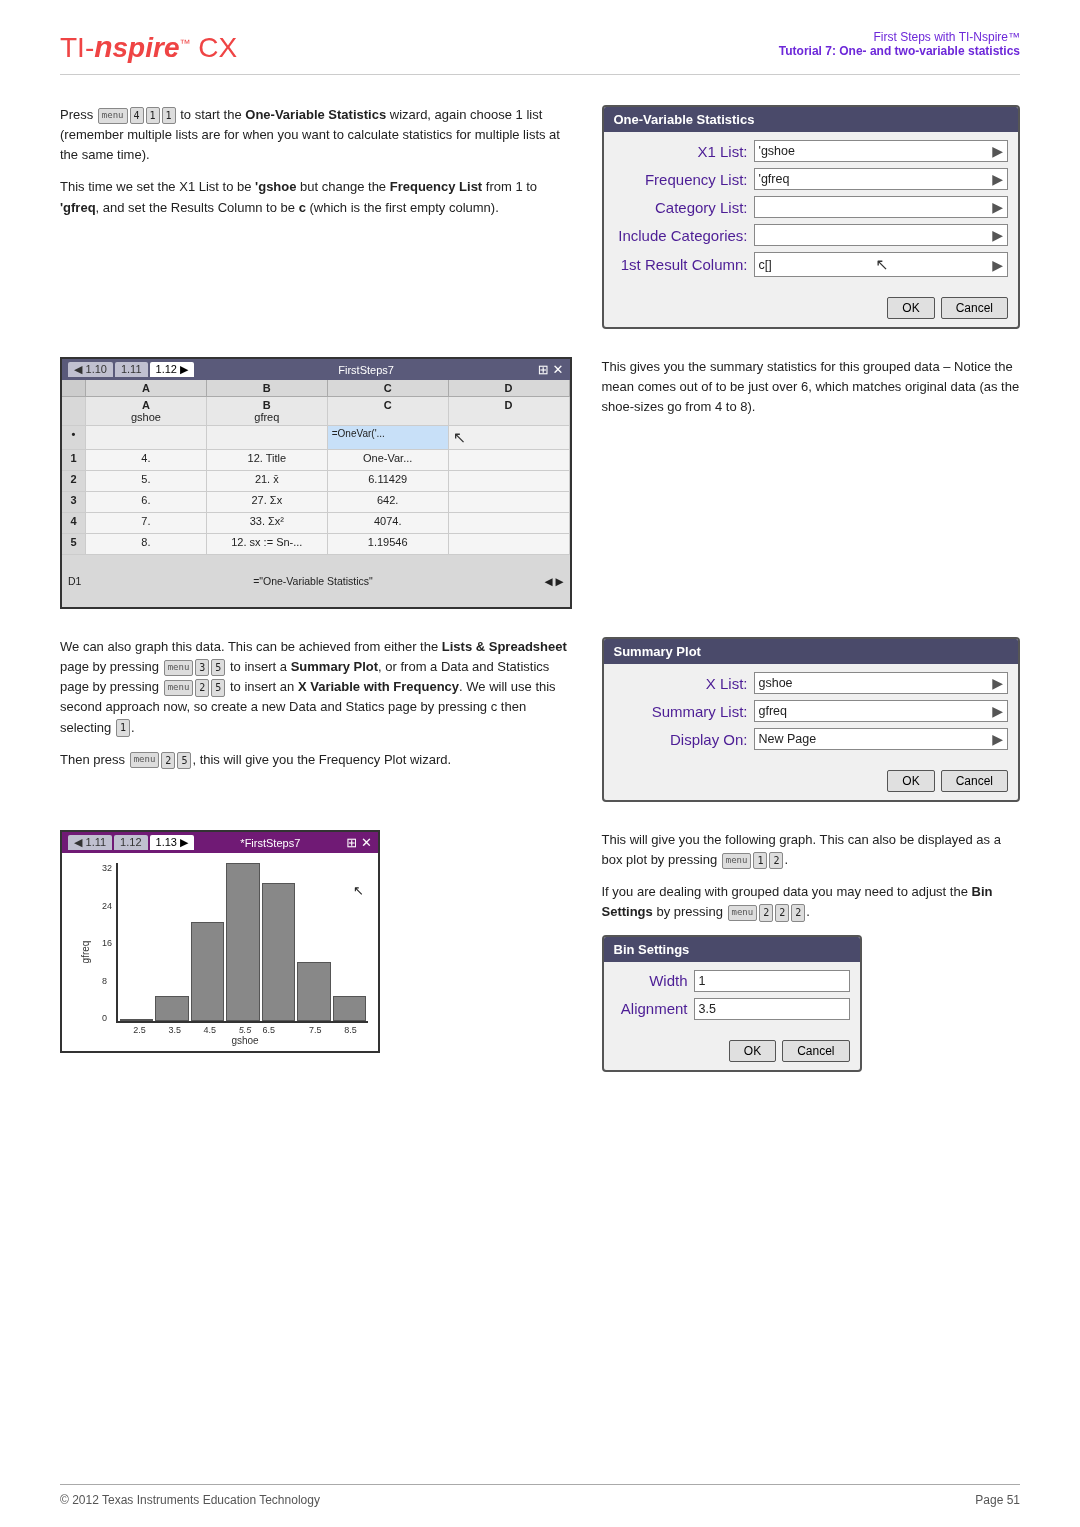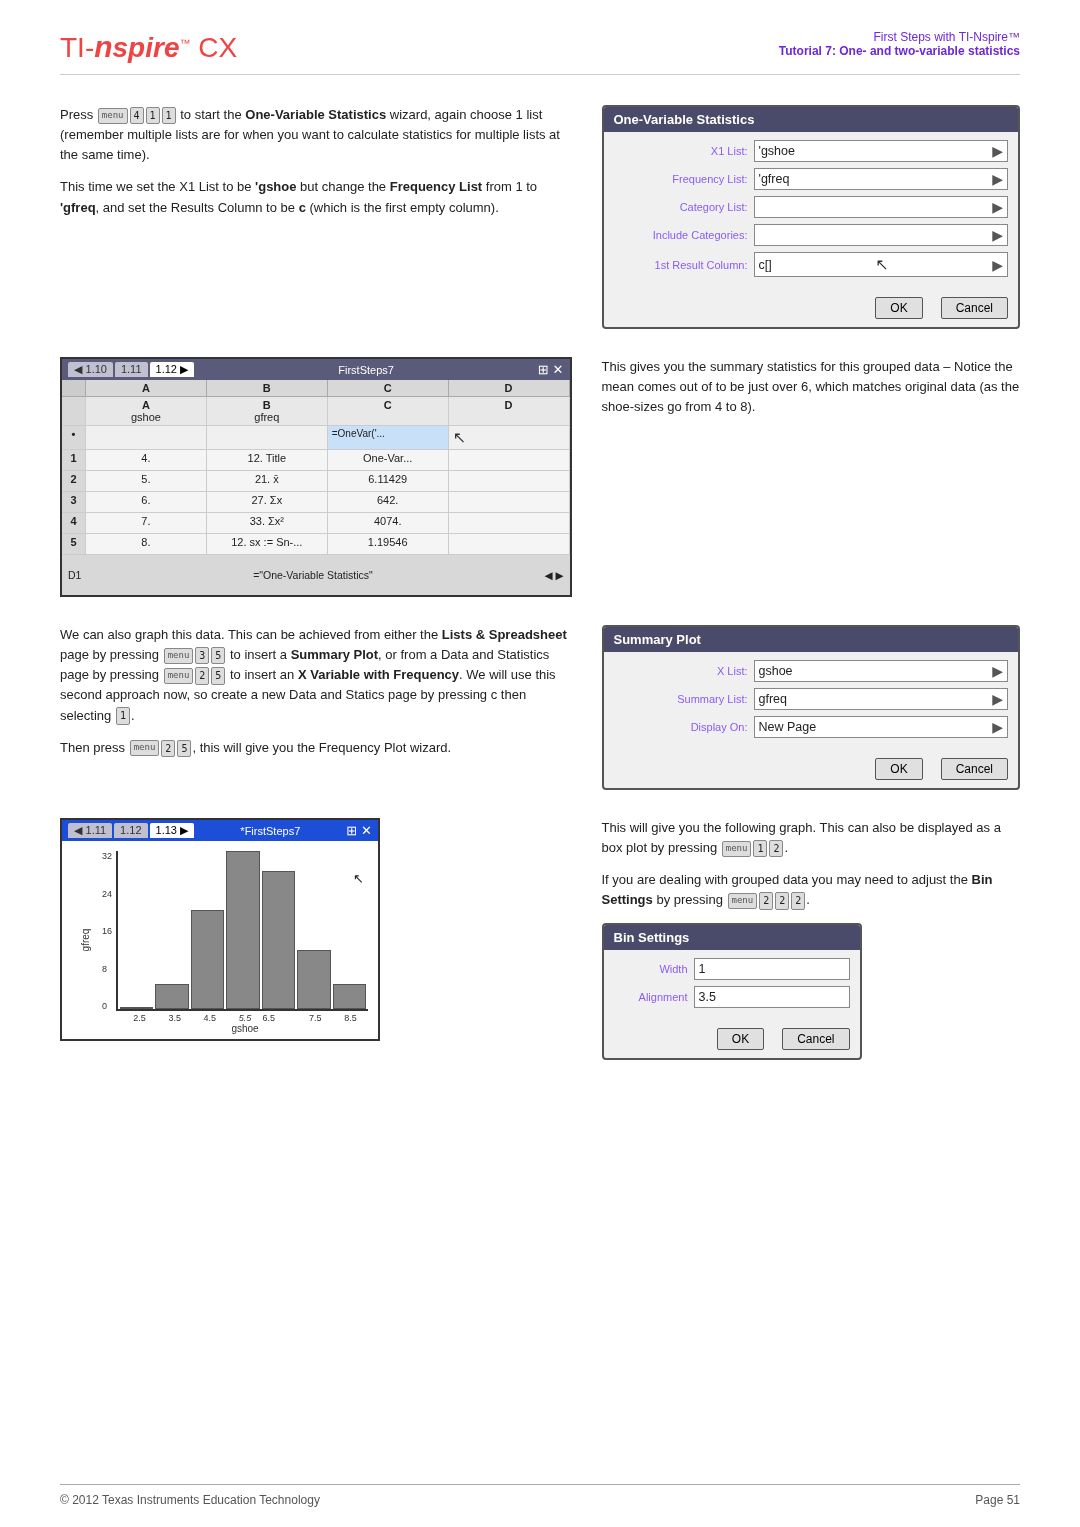--- a/index.html
+++ b/index.html
@@ -85,43 +85,43 @@
     .dialog-row {
       display: flex;
       align-items: center;
       margin-bottom: 6px;
       font-size: 12.5px;
     }
     .dialog-label {
       flex: 0 0 140px;
       text-align: right;
       padding-right: 6px;
-      font-size: 11px;
-      color: #8b5cf6;
+      font-size: 15px;
+      color: #4c1d95;
     }
     .dialog-field {
       flex: 1;
       border: 1px solid #888;
       background: #fff;
       padding: 2px 4px;
       font-size: 12.5px;
       display: flex;
       align-items: center;
       justify-content: space-between;
       min-height: 22px;
       min-width: 120px;
     }
     .dialog-field-arrow {
       color: #555;
       font-size: 14px;
     }
     .dialog-buttons {
       display: flex;
       justify-content: flex-end;
-      gap: 18px;
+      gap: 6px;
       padding: 6px 10px 8px;
     }
     .dialog-btn {
       border: 1px solid #555;
       background: #e0e0e0;
       padding: 3px 14px;
       font-size: 12px;
       cursor: pointer;
       border-radius: 2px;
     }
@@ -202,35 +202,35 @@
     }
     .ss-cell.formula {
       text-align: left;
       font-size: 10.5px;
     }
     .ss-cell.cursor {
       background: #c8e0f8;
     }
     .ss-bottom-bar {
       background: #d8d8d8;
-      padding: 14px 6px;
+      padding: 20px 6px;
       font-size: 10.5px;
       display: flex;
       align-items: center;
       justify-content: space-between;
     }
 
     
     .graph-widget {
       border: 2px solid #333;
       background: #fff;
       width: 320px;
     }
     .graph-titlebar {
-      background: #1d4ed8;
+      background: #701a75;
       color: #fff;
       display: flex;
       align-items: center;
       justify-content: space-between;
       padding: 3px 6px;
       font-size: 11px;
     }
     .graph-body {
       padding: 8px;
       position: relative;

